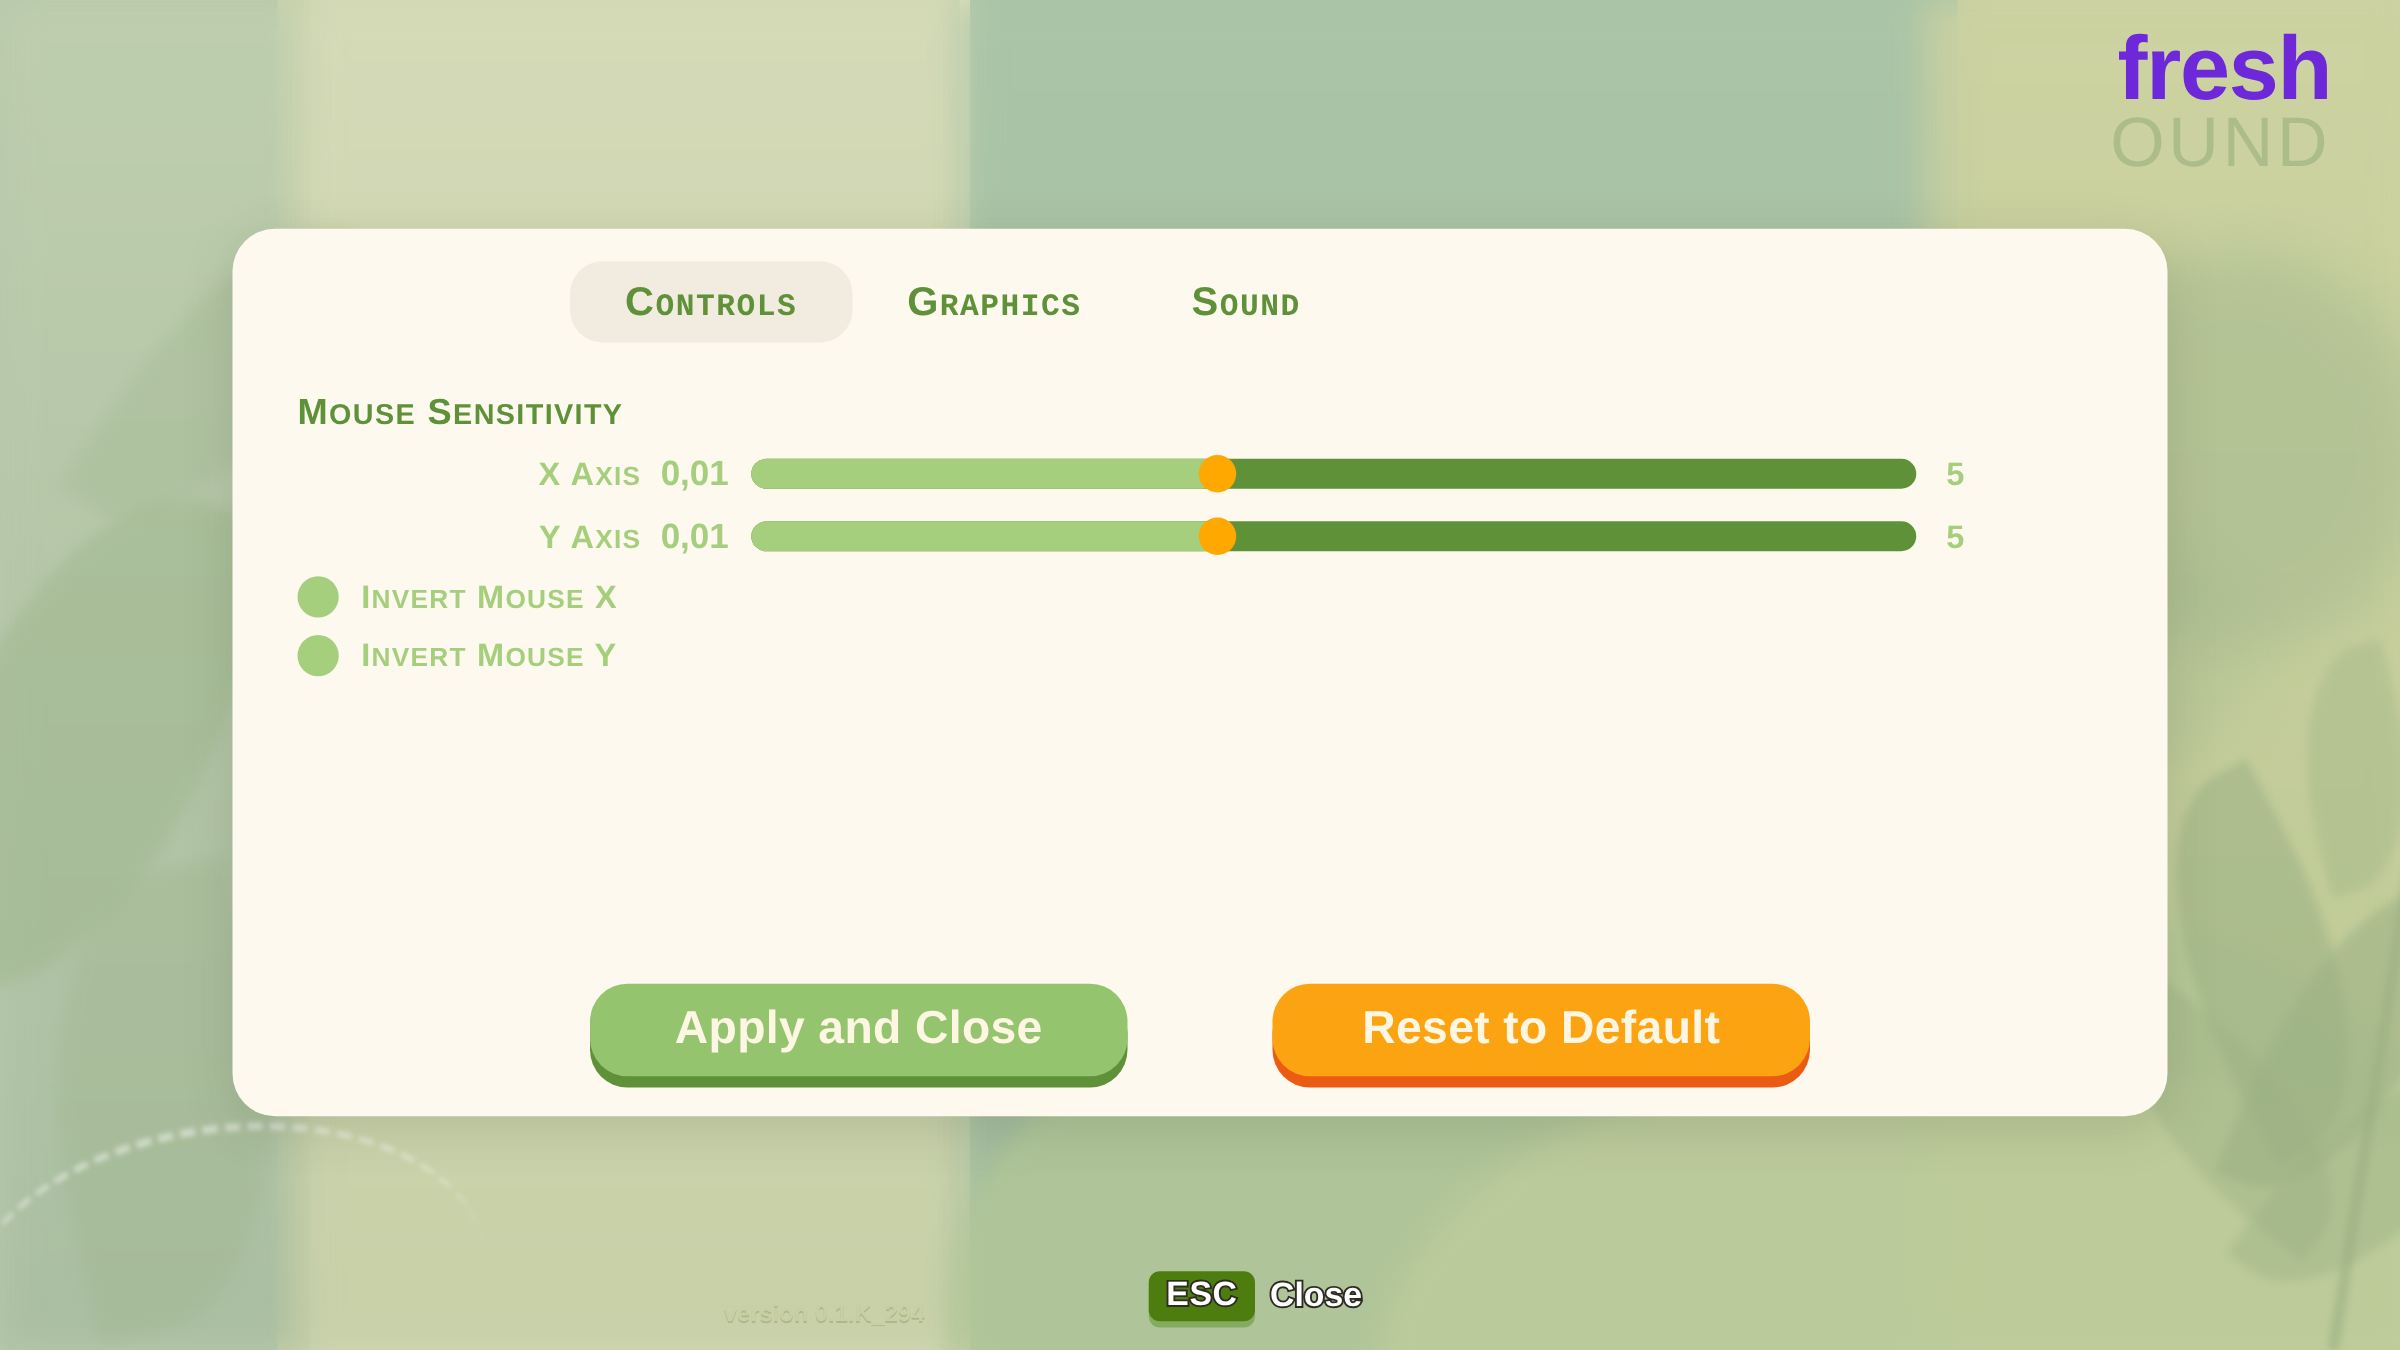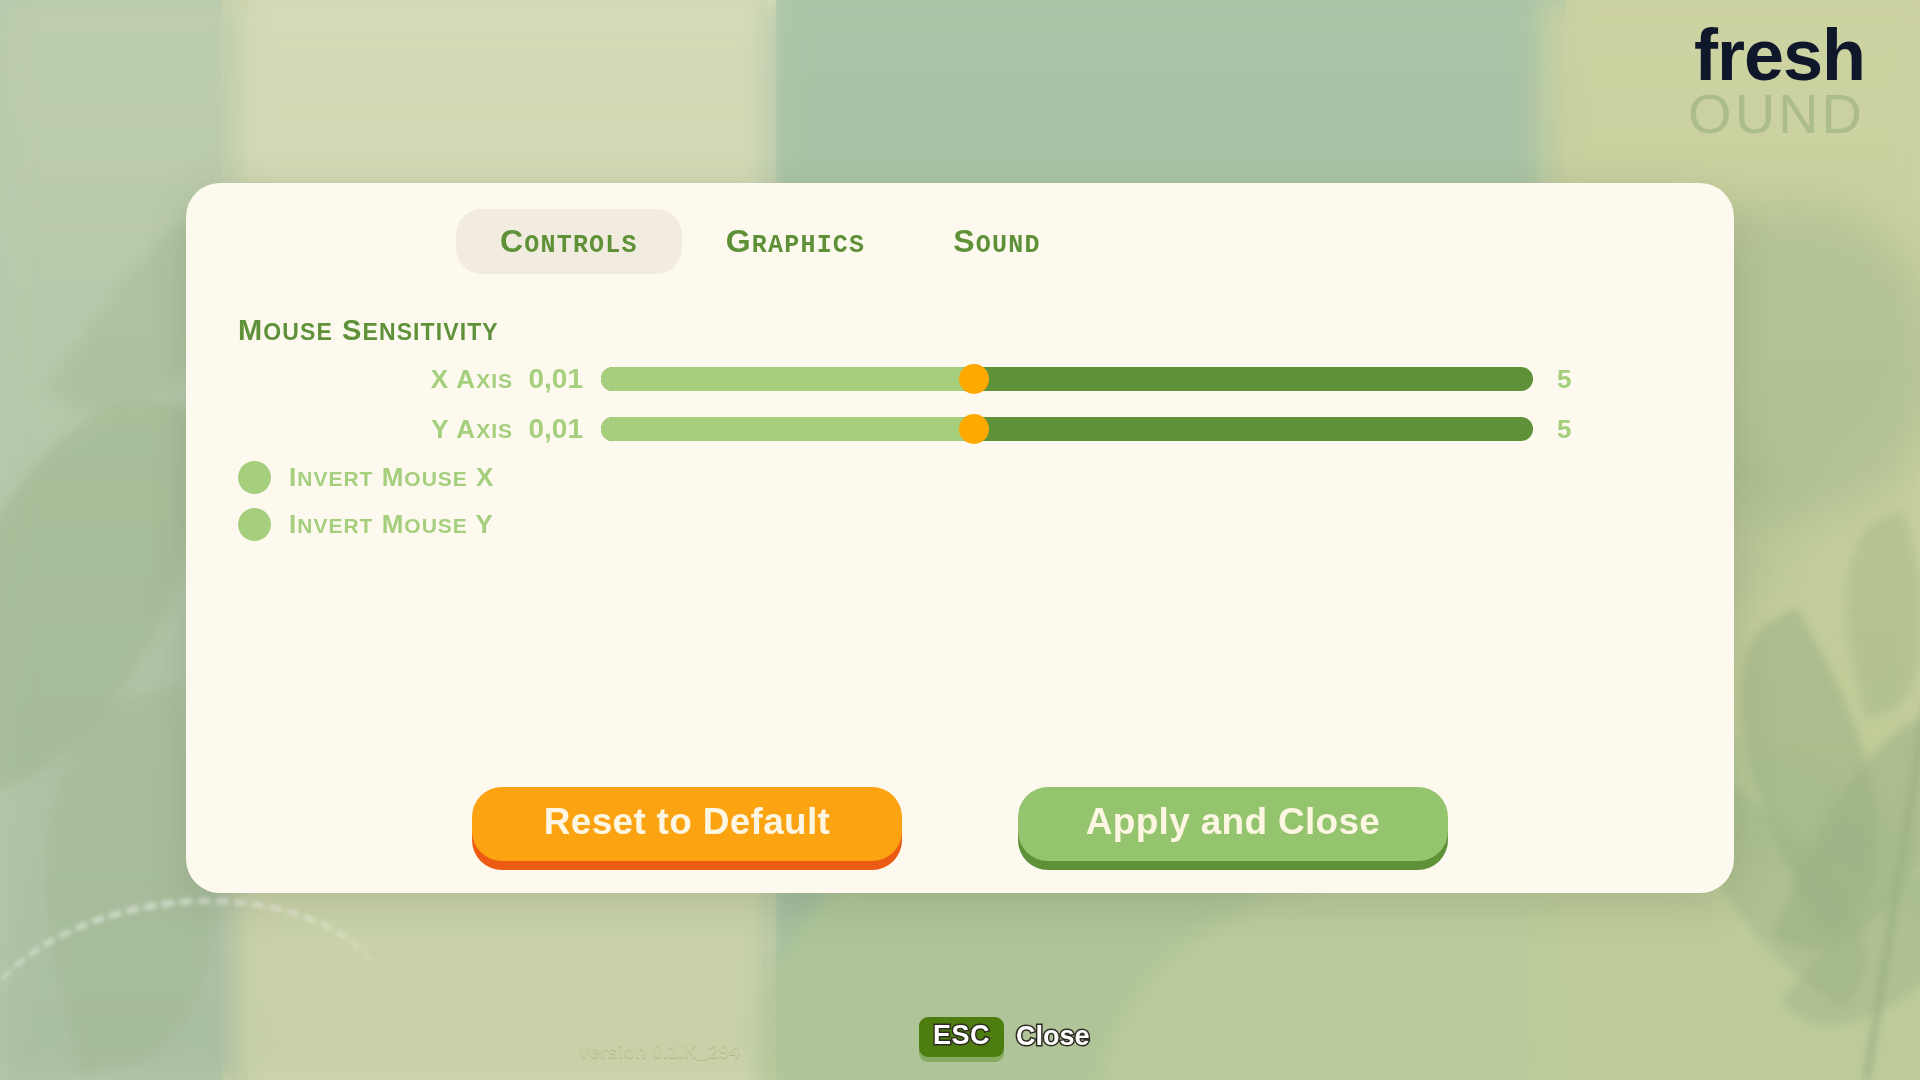--- a/index.html
+++ b/index.html
@@ -125,21 +125,21 @@
     right: 55px;
     top: 22px;
     text-align: right;
     line-height: .92;
     user-select: none;
   }
   #logo .fresh {
     display: block;
     font-size: 72px;
     font-weight: bold;
-    color: #0f172a;
+    color: #6d28d9;
     letter-spacing: -1px;
   }
   #logo .start {
     display: block;
     font-size: 56px;
     font-weight: normal;
     color: #a2b584;
     letter-spacing: 3px;
     opacity: .75;
   }
@@ -439,18 +439,18 @@
       <span class="check-box"></span>
       <span class="check-label"><span>I</span><span class="small">NVERT</span> <span>M</span><span class="small">OUSE</span> <span>X</span></span>
     </div>
 
     <div class="check-row">
       <span class="check-box"></span>
       <span class="check-label"><span>I</span><span class="small">NVERT</span> <span>M</span><span class="small">OUSE</span> <span>Y</span></span>
     </div>
 
     <div id="footer">
+      <button class="action-btn" id="apply-btn">Apply and Close</button>
       <button class="action-btn" id="reset-btn">Reset to Default</button>
-      <button class="action-btn" id="apply-btn">Apply and Close</button>
     </div>
 
   </div>
 </div>
 
 </body></html>

